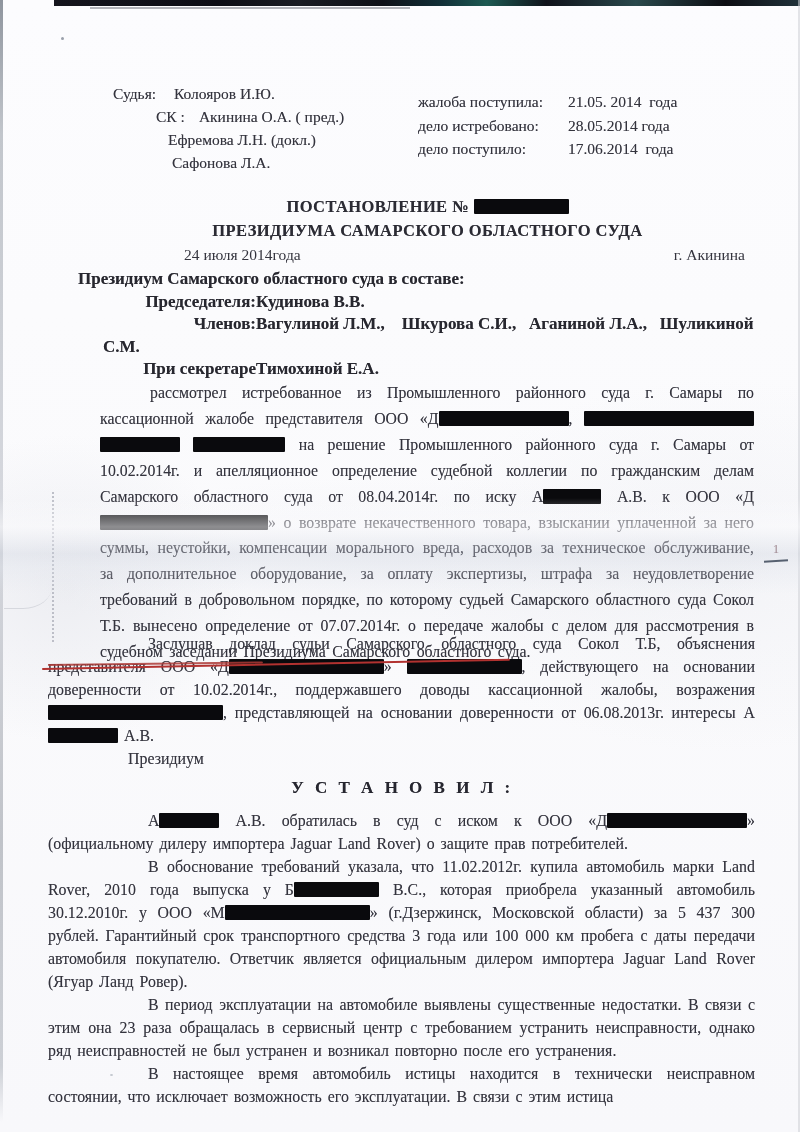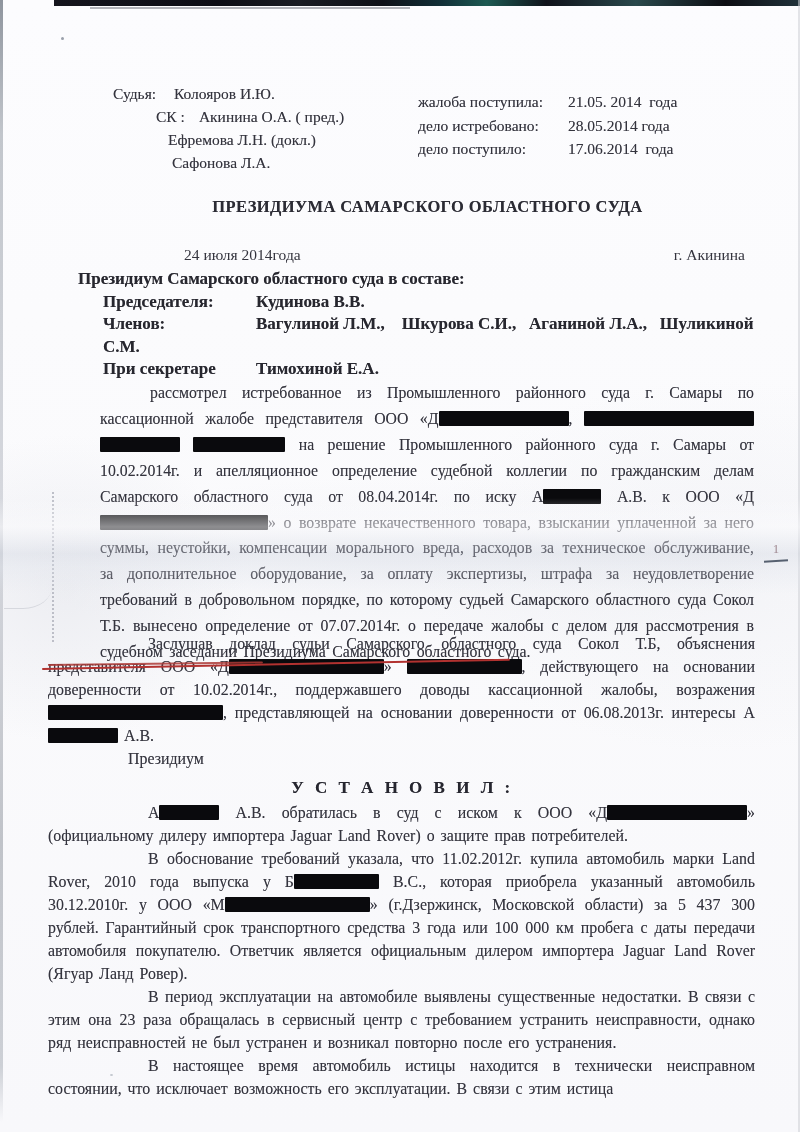--- a/index.html
+++ b/index.html
@@ -42,27 +42,27 @@
   .hdr-left .ind1{padding-left:55px;}
   .hdr-left .ind2{padding-left:59px;}
   .hdr-right{position:absolute;left:418px;top:90px;font-size:15.5px;line-height:23.5px;text-shadow:0 0 .5px rgba(50,50,60,.45);}
   .hdr-right .lbl{display:inline-block;width:146px;}
   .pre{white-space:pre-wrap;}
   .title{position:absolute;left:100px;right:45px;top:197px;text-align:center;font-weight:700;font-size:16.5px;letter-spacing:.4px;color:#2b2b34;text-shadow:0 0 .6px rgba(43,43,52,.5);}
   .title .l1{height:24px;}
   .dateline{position:absolute;left:160px;right:55px;top:246px;display:flex;justify-content:space-between;font-size:15.5px;margin-left:24px;}
   .composition{position:absolute;left:78px;right:40px;top:268px;font-size:17px;line-height:22.5px;font-weight:700;color:#27272f;text-shadow:0 0 .6px rgba(39,39,47,.45);}
   .composition .rows{padding-left:25px;}
-  .composition .rlbl{display:inline-block;width:153px;font-weight:700;vertical-align:top;}
+  .composition .rlbl{display:inline-block;width:153px;font-weight:700;vertical-align:top;text-align:right;}
   .body-a{position:absolute;left:100px;right:46px;top:380px;font-size:15.8px;line-height:25.9px;text-align:justify;word-spacing:2.5px;text-shadow:0 0 .5px rgba(52,52,62,.4);}
   .body-a p{margin:0;text-indent:50px;}
   .body-b{position:absolute;left:48px;right:45px;top:632px;font-size:15.9px;line-height:23px;text-align:justify;word-spacing:2px;text-shadow:0 0 .5px rgba(52,52,62,.4);}
   .body-b p{margin:0;text-indent:100px;}
   .presidium-line{text-indent:80px !important;text-align:left;}
-  .ruling-heading{margin:6px 0 2px;text-align:center;font-weight:700;font-size:17px;letter-spacing:1.5px;word-spacing:4px;color:#26262f;text-shadow:0 0 .6px rgba(38,38,47,.5);}
+  .ruling-heading{margin:6px 0 10px;text-align:center;font-weight:700;font-size:17px;letter-spacing:1.5px;word-spacing:4px;color:#26262f;text-shadow:0 0 .6px rgba(38,38,47,.5);}
   .redact{display:inline-block;height:15px;background:#0a0a0d;vertical-align:-2px;border-radius:1px;}
 </style>
 </head>
 <body>
 
 <div class="page">
 
   <div class="top-band"></div>
   <div class="top-band2"></div>
   <div class="left-edge"></div>
@@ -108,20 +108,21 @@
         <span class="lbl">дело истребовано:</span>
         <span class="pre">28.05.2014 года</span>
       </div>
       <div>
         <span class="lbl">дело поступило:</span>
         <span class="pre">17.06.2014  года</span>
       </div>
     </div>
 
     <div class="title">
+      <div class="l1">ПОСТАНОВЛЕНИЕ №  <span class="redact" style="width: 95px;"></span></div>
       <div>ПРЕЗИДИУМА САМАРСКОГО ОБЛАСТНОГО СУДА</div>
     </div>
 
     <div class="dateline">
       <span>24 июля 2014года</span>
       <span>г. Акинина</span>
     </div>
 
     <div class="composition">
       <div>Президиум Самарского областного суда в составе:</div>

